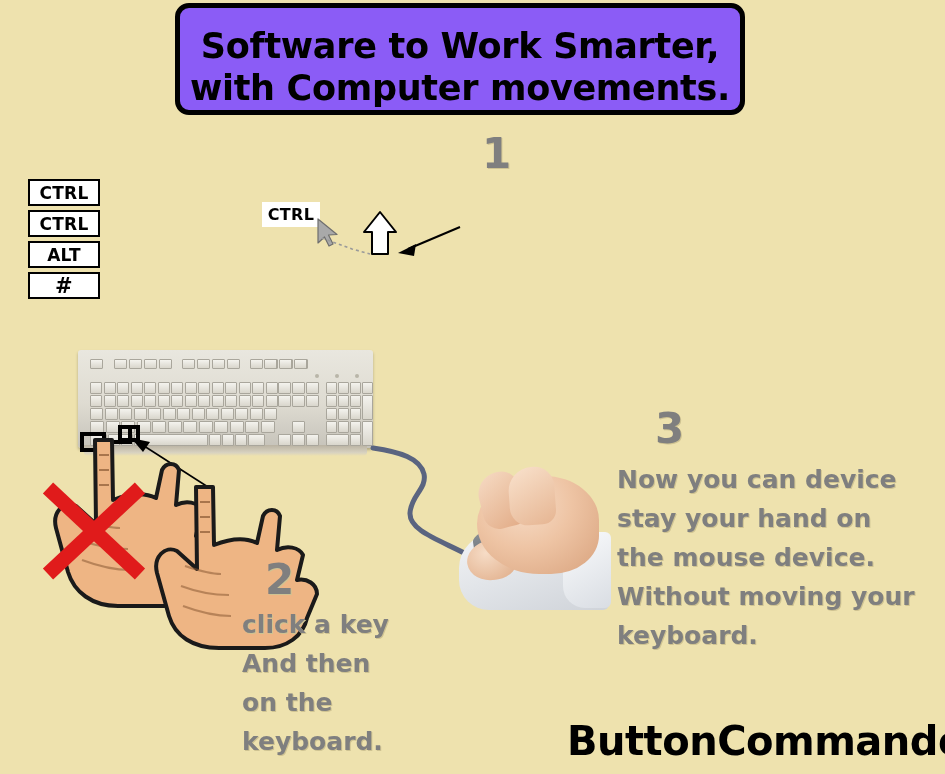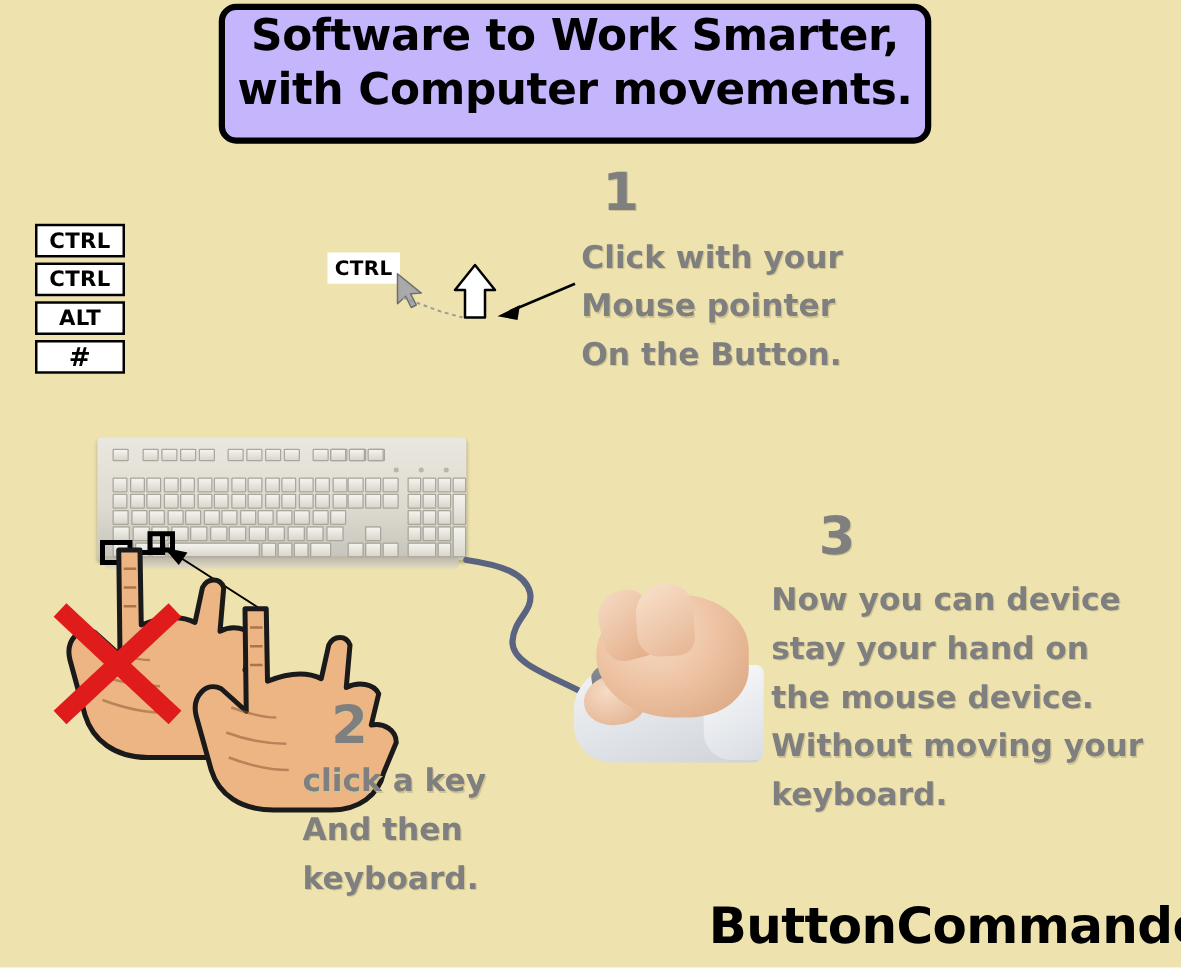--- a/index.html
+++ b/index.html
@@ -19,26 +19,26 @@
 
   
   #title-box {
     position: absolute;
     left: 175px;
     top: 3px;
     width: 570px;
     height: 112px;
     border: 5px solid #000000;
     border-radius: 14px;
-    background: #c4b5fd;
+    background: #8b5cf6;
     box-sizing: border-box;
     display: flex;
     flex-direction: column;
     align-items: center;
-    justify-content: flex-start;
+    justify-content: flex-end;
   }
   #title-box .tline {
     font-size: 35px;
     font-weight: bold;
     color: #000000;
     line-height: 1.22;
     letter-spacing: -0.3px;
     white-space: nowrap;
   }
 
@@ -526,30 +526,26 @@
     <div id="mouse-cuff"></div>
     <div id="mouse-body-gray"></div>
     <div id="mouse-body-green"></div>
     <div id="mouse-thumb"></div>
     <div id="mouse-palm"></div>
     <div id="mouse-finger1"></div>
     <div id="mouse-finger2"></div>
   </div>
 
   <div class="stepnum" id="step1-num">1</div>
-  <div class="steptext" id="step1-text">
-    <div>Click with your</div>
-    <div>Mouse pointer</div>
-    <div>On the Button.</div>
-  </div>
 
   <div class="stepnum" id="step2-num">2</div>
   <div class="steptext" id="step2-text">
     <div>click a key</div>
     <div>And then</div>
+    <div>on the</div>
     <div>keyboard.</div>
   </div>
 
   <div class="stepnum" id="step3-num">3</div>
   <div class="steptext" id="step3-text">
     <div>Now you can device</div>
     <div>stay your hand on</div>
     <div>the mouse device.</div>
     <div>Without moving your</div>
     <div>keyboard.</div>

